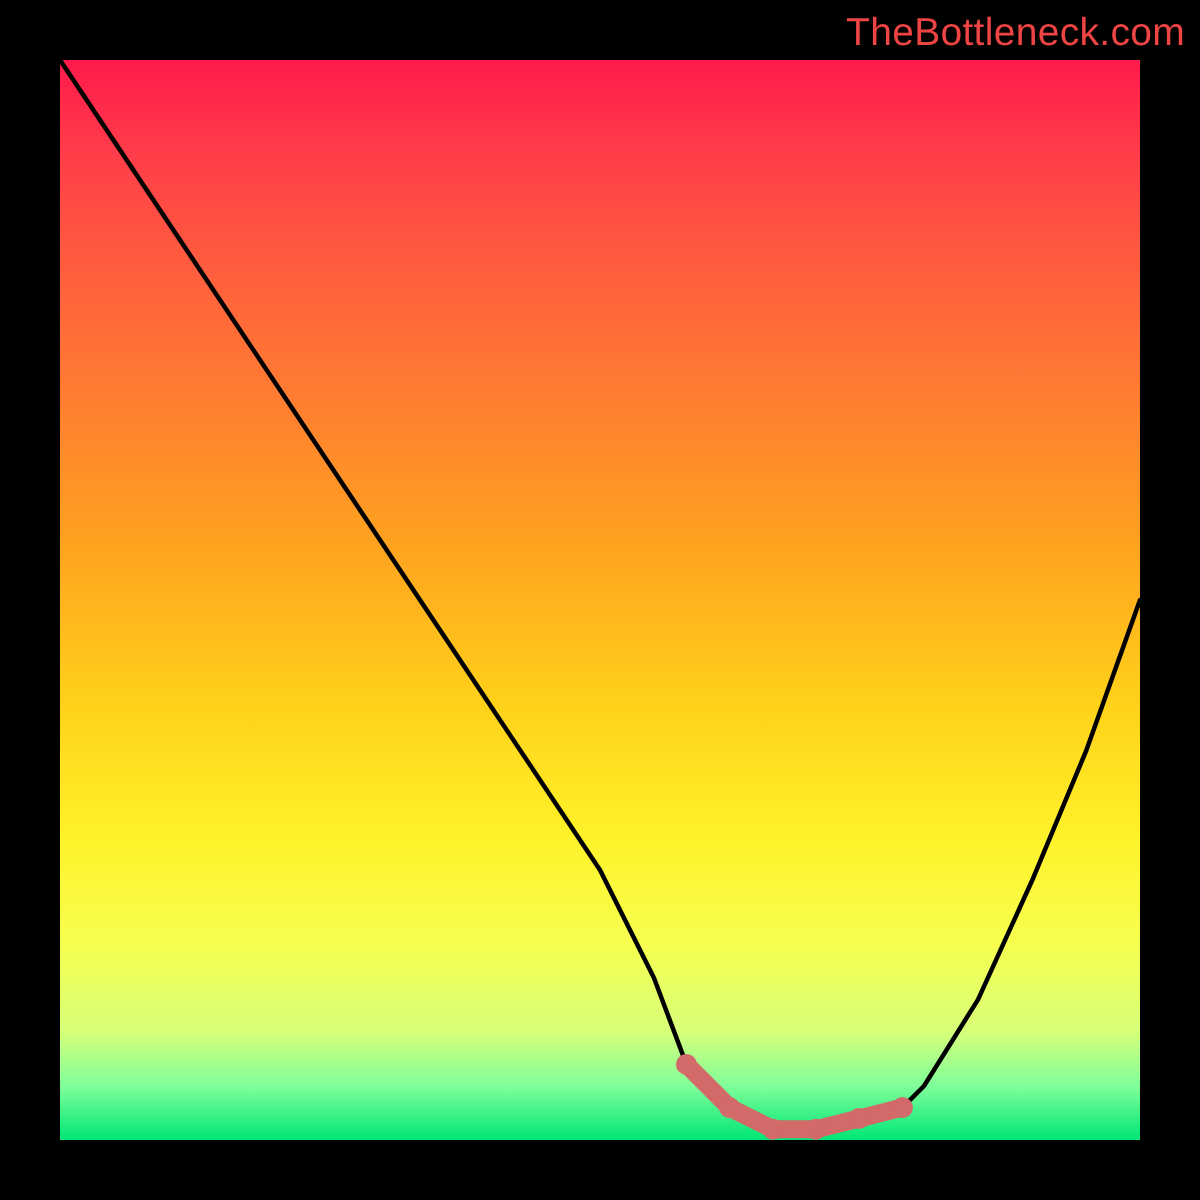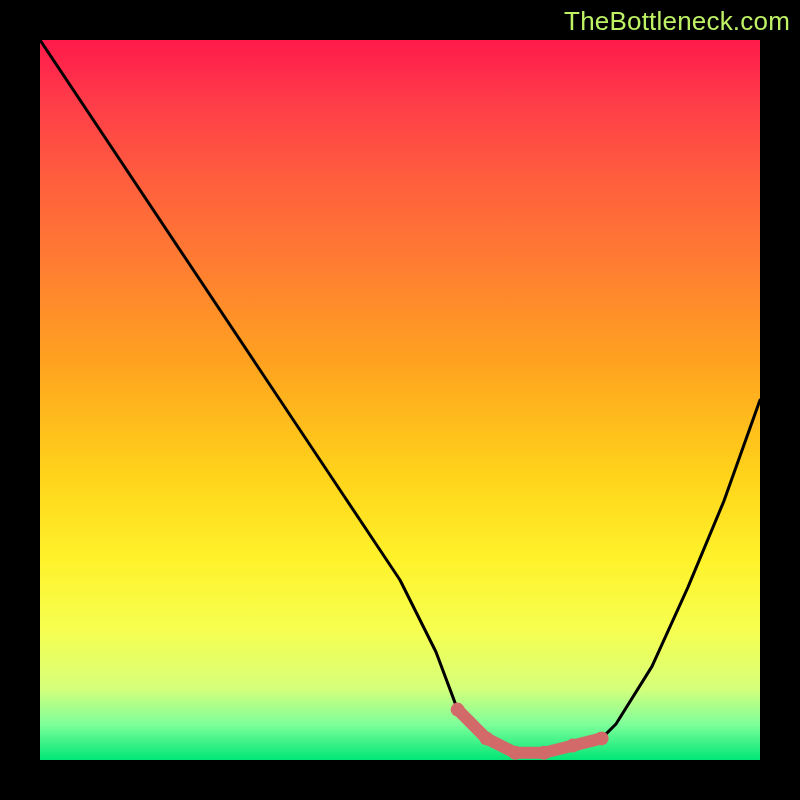--- a/index.html
+++ b/index.html
@@ -33,21 +33,21 @@
       #fff22a 72%,
       #f6ff50 82%,
       #d6ff7a 90%,
       #7fff9a 95%,
       #00e676 100%);
   }
   .watermark {
     position: absolute;
     top: 6px;
     right: 10px;
-    color: #bef264;
+    color: #ef4444;
     font-size: 26px;
     font-weight: 500;
     letter-spacing: 0.2px;
   }
   svg.overlay {
     position: absolute;
     left: 0;
     top: 0;
     width: 720px;
     height: 720px;

